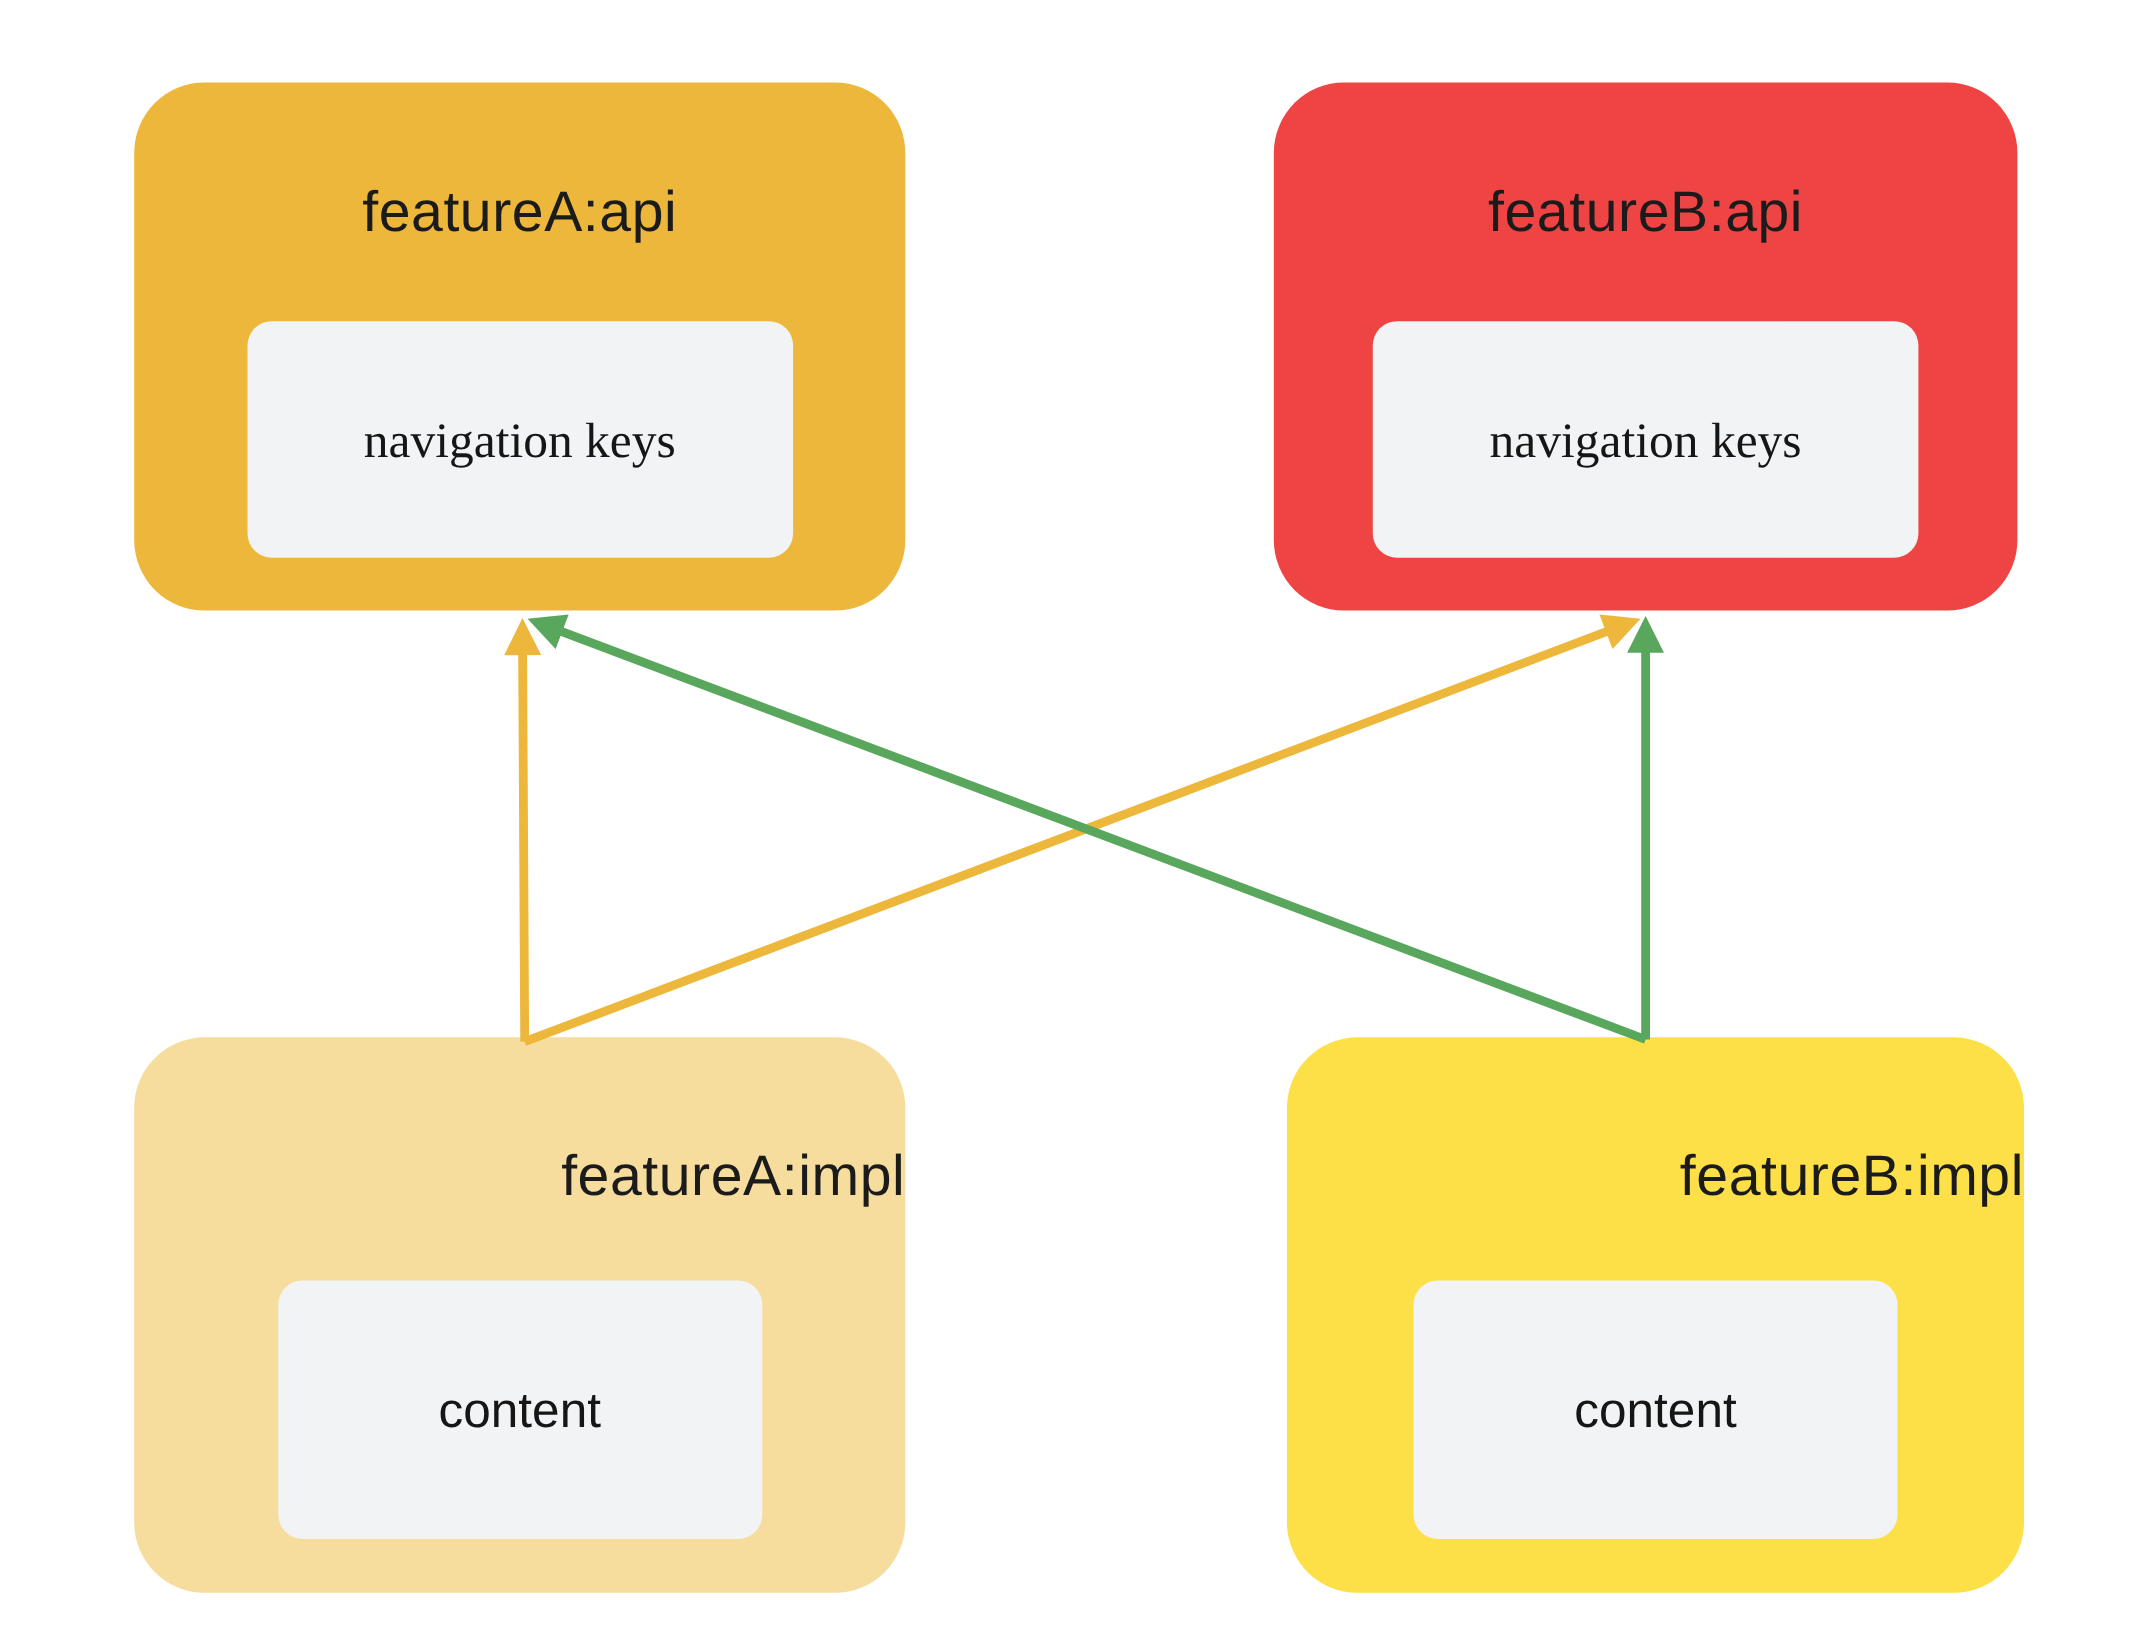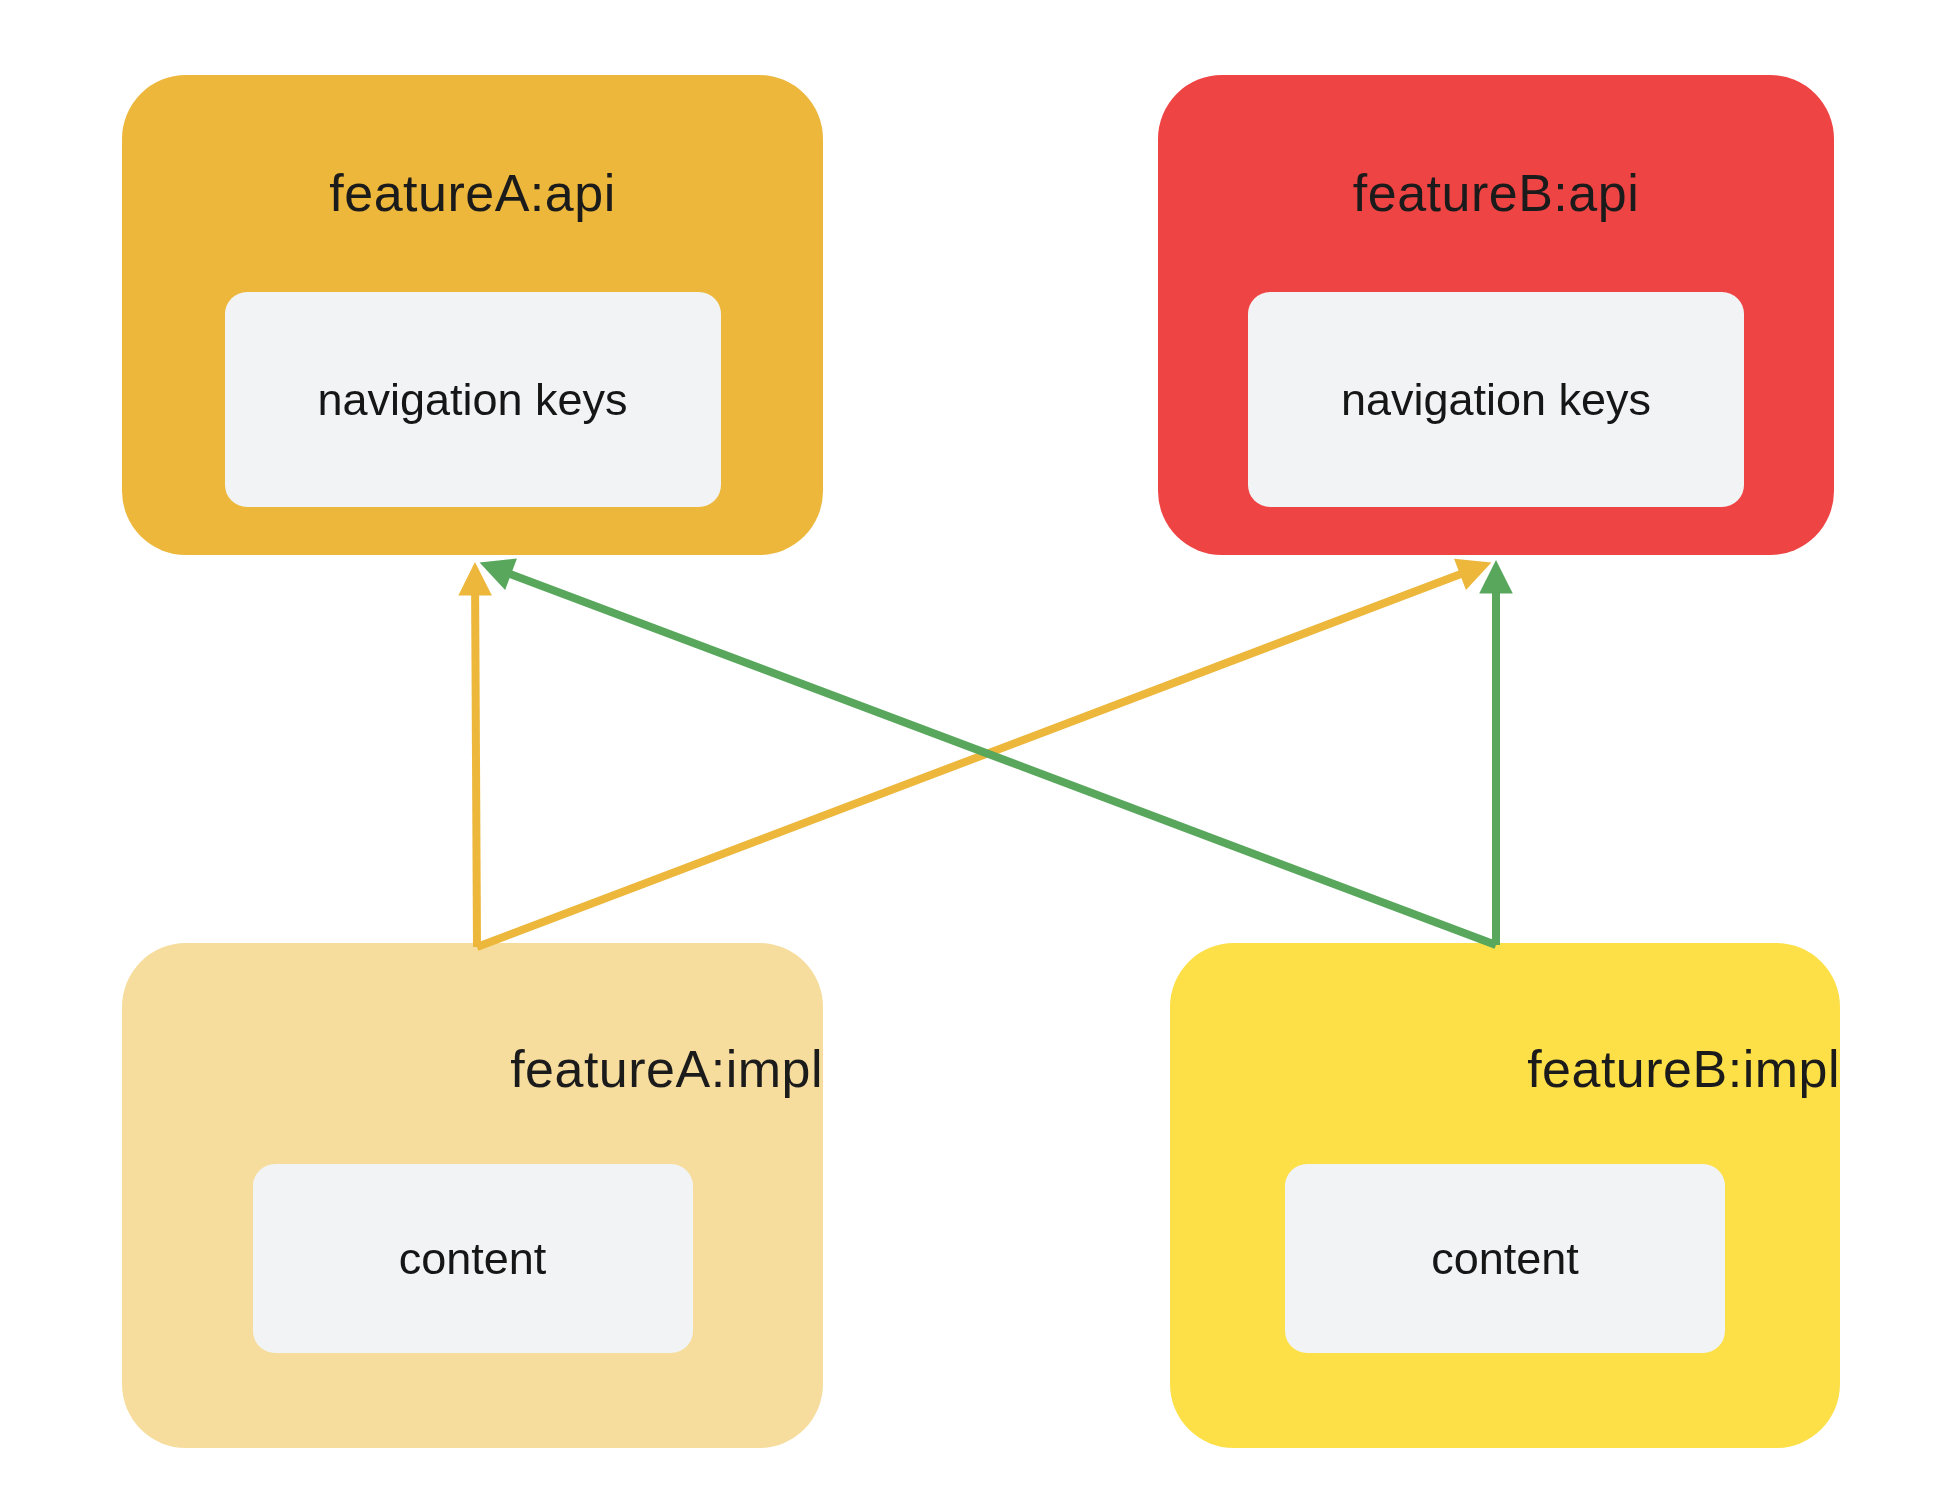--- a/index.html
+++ b/index.html
@@ -38,22 +38,22 @@
     transform: translateX(-50%);
     background: #F1F3F4;
     border-radius: 22px;
     display: flex;
     align-items: center;
     justify-content: center;
     font-size: 45px;
     font-weight: 500;
     color: #161616;
   }
-  .api-chip  { top: 217px; width: 496px; height: 215px; }
-  .impl-chip { top: 221px; width: 440px; height: 189px; }
+  .api-chip  { top: 217px; width: 496px; height: 215px; font-family: Liberation Serif, serif; }
+  .impl-chip { top: 221px; width: 440px; height: 235px; }
   .edges-layer {
     position: absolute;
     left: 0; top: 0;
     width: 1940px;
     height: 1500px;
     pointer-events: none;
   }
 </style>
 </head>
 <body>

